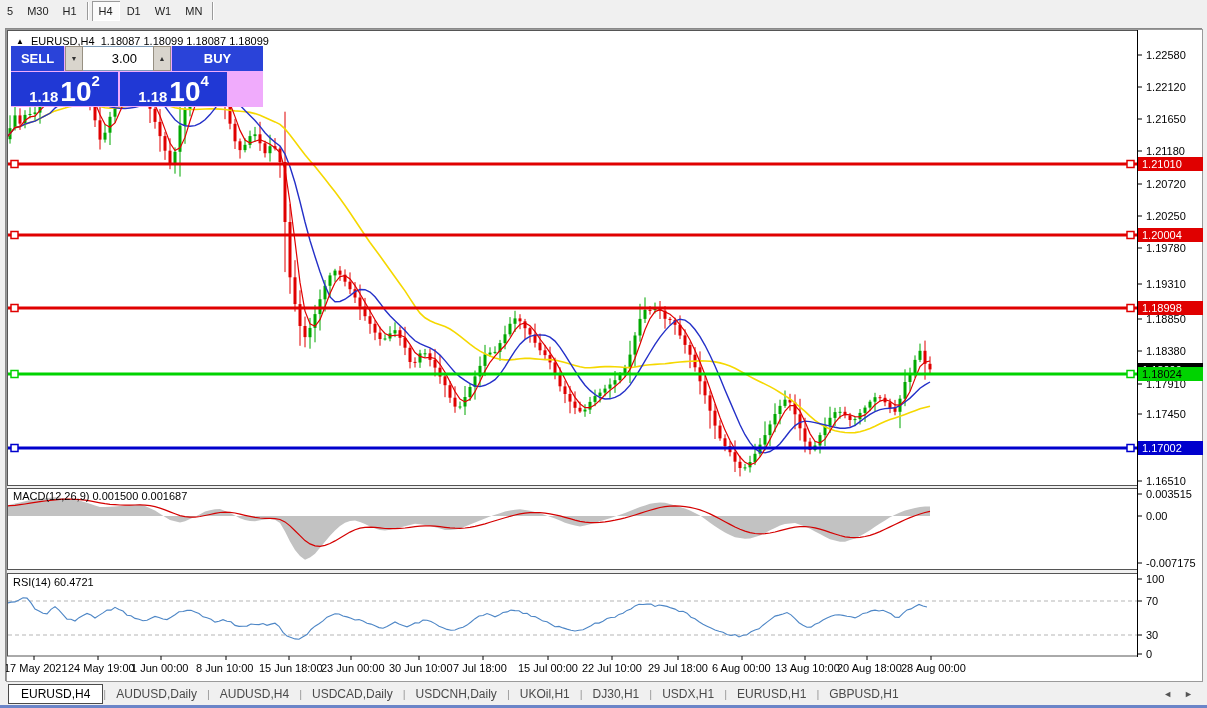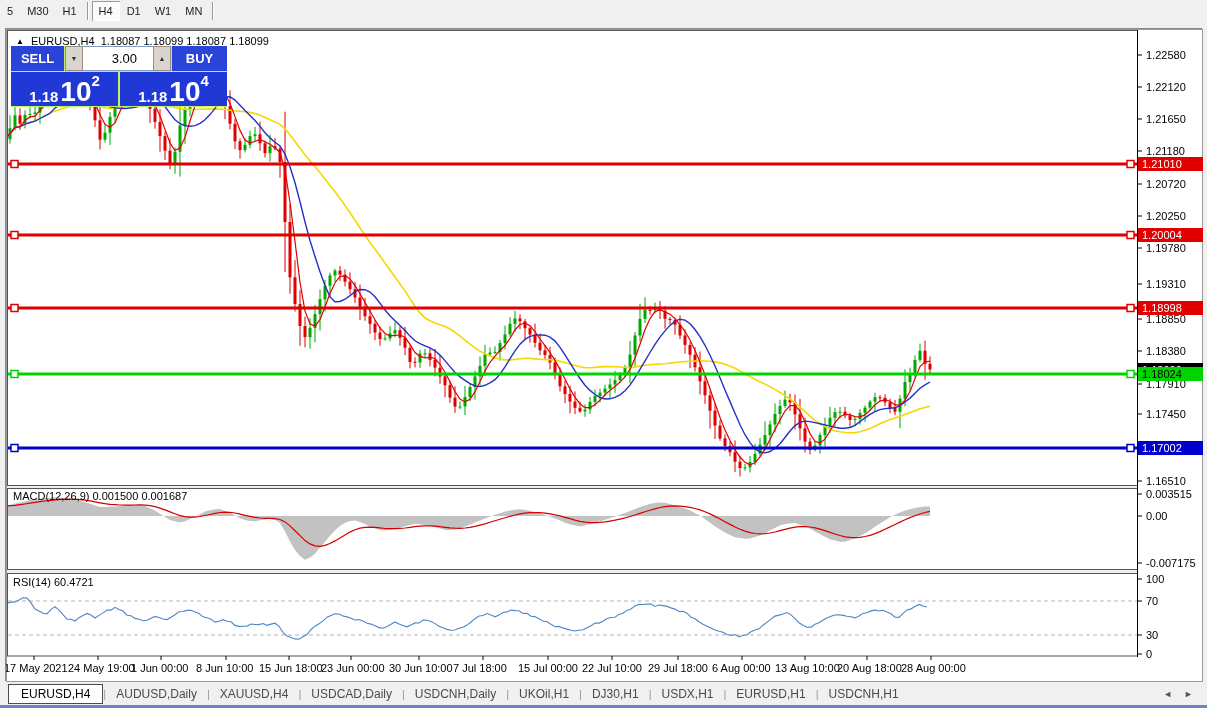--- a/index.html
+++ b/index.html
@@ -20,22 +20,22 @@
   
   #chart-window { position:absolute; left:5px; top:28px; width:1197px; height:653px;
     background:#ffffff; border:1px solid #8a8a8a; }
   #chart-svg { position:absolute; left:0; top:0; }
 
   #chart-header { position:absolute; left:10px; top:6px; font-size:11px; color:#000;
     white-space:nowrap; z-index:3; }
   #chart-header .tri { font-size:8px; vertical-align:1px; margin-right:4px; }
 
   
-  #trade-panel { position:absolute; left:5px; top:17px; width:216px; height:61px;
-    z-index:5; background:#bef264; }
+  #trade-panel { position:absolute; left:5px; top:17px; width:252px; height:61px;
+    z-index:5; background:#f0abfc; }
   #tp-row1 { display:flex; height:25px; }
   .tp-btn { background:#2a43d9; color:#fff; font-size:13px; font-weight:600;
     display:flex; align-items:center; justify-content:center; cursor:pointer; }
   #tp-sell { width:53px; margin-right:1px; }
   #tp-buy  { width:55px; margin-left:1px; flex:1; }
   .tp-spin { width:18px; background:#d9d5cd; border:1px solid #979082; color:#333;
     font-size:7px; display:flex; align-items:center; justify-content:center; cursor:pointer; }
   #tp-vol { width:70px; border:1px solid #7f9db9; border-left:none; border-right:none;
     font-size:13px; text-align:right; padding-right:16px; color:#000;
     font-family:"Liberation Sans",sans-serif; }
@@ -616,35 +616,35 @@
       </div>
     </div>
   </div>
 
   <div id="tab-bar">
     <span id="tabs-holder" style="display:flex;align-items:center;">
         <span class="tab-item active">EURUSD,H4</span>
         <span class="tab-sep">|</span>
         <span class="tab-item">AUDUSD,Daily</span>
         <span class="tab-sep">|</span>
-        <span class="tab-item">XAUUSD,H4</span>
+        <span class="tab-item">AUDUSD,H4</span>
         <span class="tab-sep">|</span>
         <span class="tab-item">USDCAD,Daily</span>
         <span class="tab-sep">|</span>
         <span class="tab-item">USDCNH,Daily</span>
         <span class="tab-sep">|</span>
         <span class="tab-item">UKOil,H1</span>
         <span class="tab-sep">|</span>
         <span class="tab-item">DJ30,H1</span>
         <span class="tab-sep">|</span>
         <span class="tab-item">USDX,H1</span>
         <span class="tab-sep">|</span>
         <span class="tab-item">EURUSD,H1</span>
         <span class="tab-sep">|</span>
-        <span class="tab-item">USDCNH,H1</span>
+        <span class="tab-item">GBPUSD,H1</span>
       </span>
     <span id="tab-nav">
       <span>◄</span>
       <span>►</span>
     </span>
   </div>
   <div id="bottom-line"></div>
 </div>
 
 </body></html>

